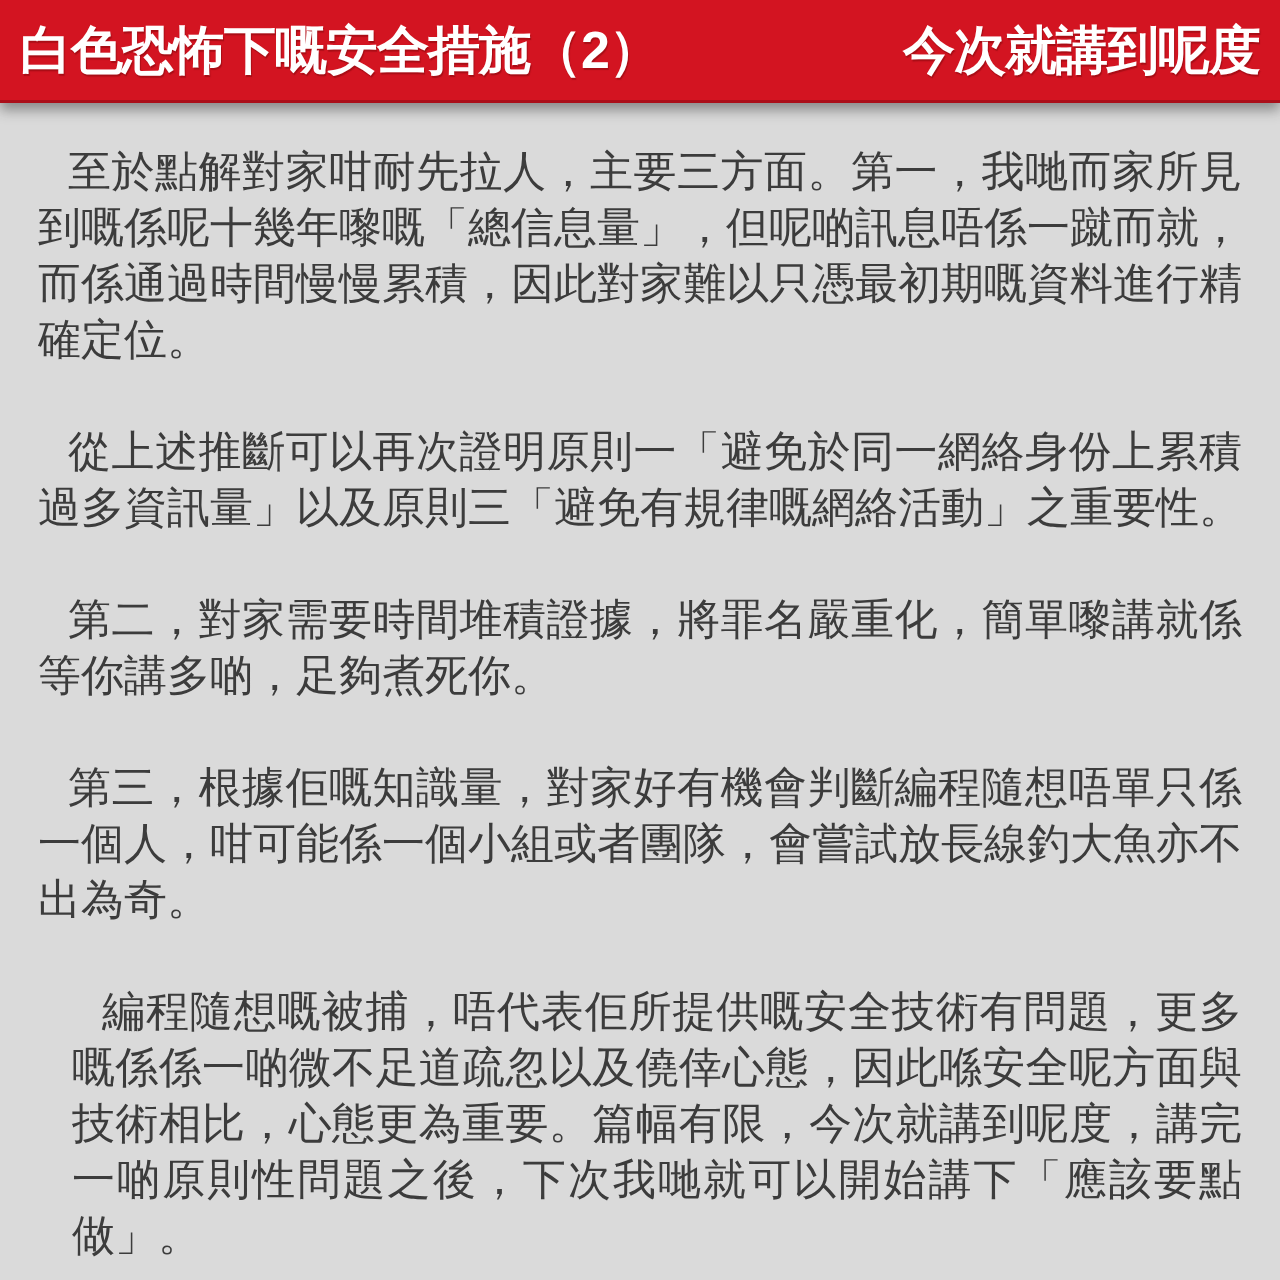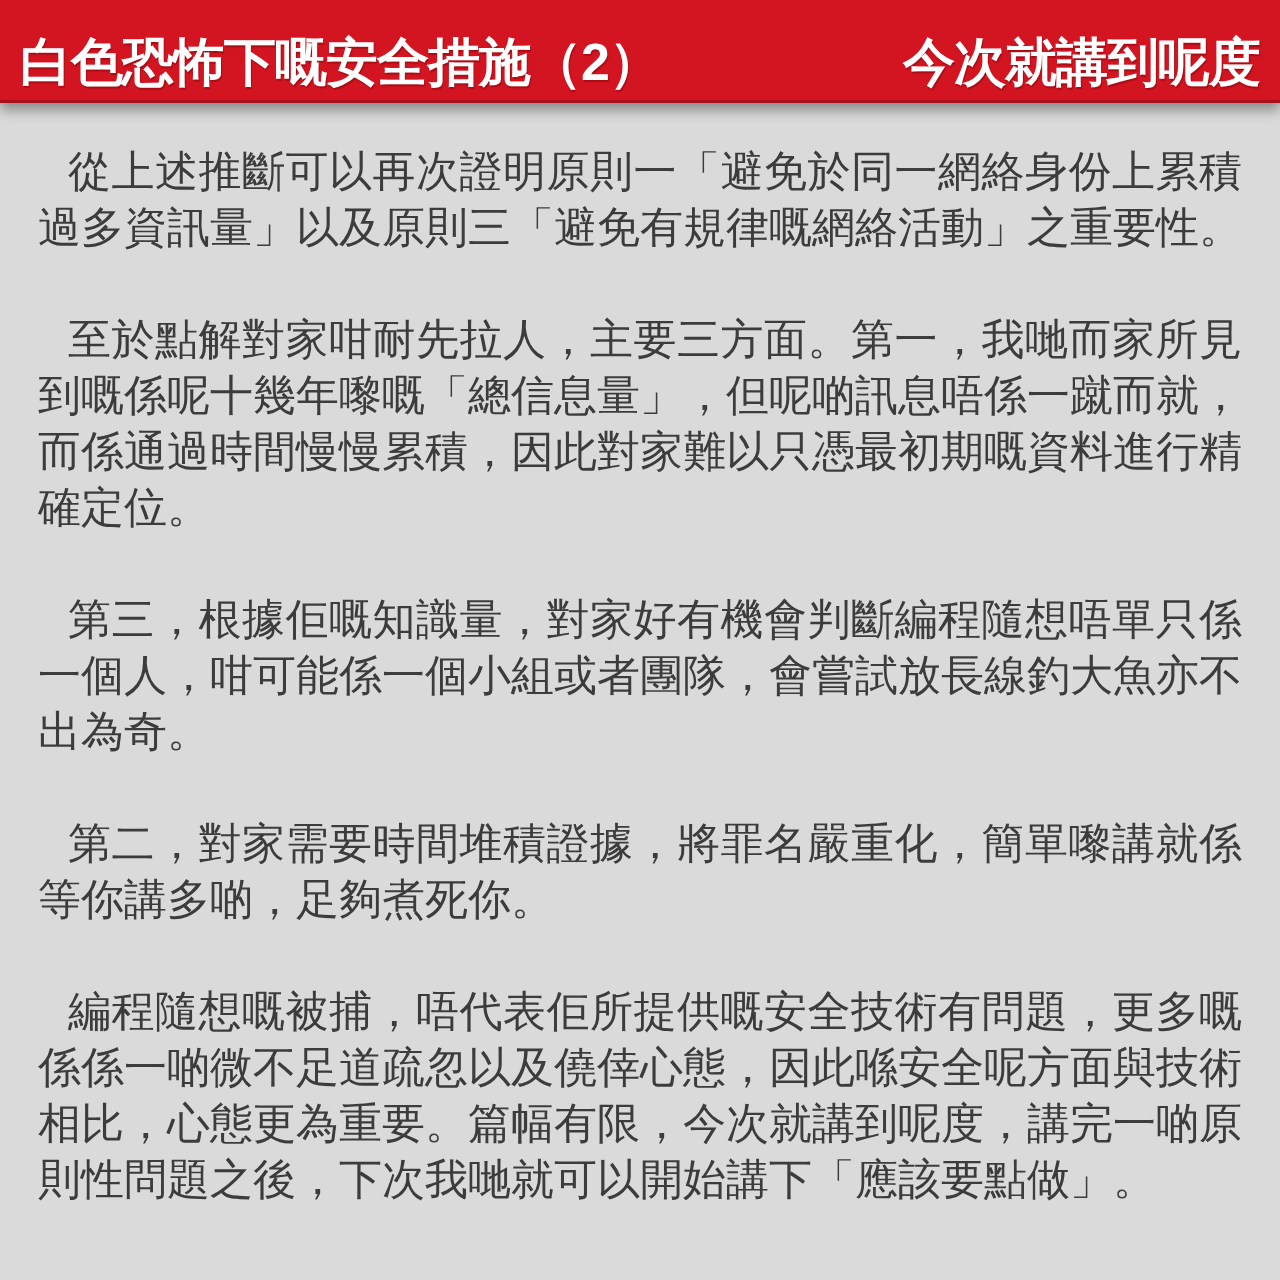--- a/index.html
+++ b/index.html
@@ -17,21 +17,21 @@
     font-family: "Liberation Sans", "DejaVu Sans", sans-serif;
   }
   .banner {
     position: relative;
     box-sizing: border-box;
     height: 103px;
     background: #d31421;
     border-bottom: 3px solid #ab0f1a;
     display: flex;
     justify-content: space-between;
-    align-items: flex-end;
+    align-items: center;
     padding: 12px 20px;
     box-shadow: 0 7px 12px rgba(40, 40, 40, 0.45);
     z-index: 2;
   }
   .banner-title {
     color: #ffffff;
     font-size: 52px;
     font-weight: 900;
     letter-spacing: -1px;
     white-space: nowrap;
@@ -47,33 +47,34 @@
     line-height: 56px;
     text-align: justify;
     z-index: 1;
   }
   .article p {
     margin: 0 0 56px 0;
     text-indent: 30px;
   }
   .article p:last-child {
     margin-bottom: 0;
+    margin-left: 34px;
   }
 </style>
 </head>
 <body>
 
 <div class="poster">
 
   <header class="banner">
     <span class="banner-title">白色恐怖下嘅安全措施（2）</span>
     <span class="banner-title">今次就講到呢度</span>
   </header>
 
   <main class="article">
+    <p>至於點解對家咁耐先拉人，主要三方面。第一，我哋而家所見到嘅係呢十幾年嚟嘅「總信息量」，但呢啲訊息唔係一蹴而就，而係通過時間慢慢累積，因此對家難以只憑最初期嘅資料進行精確定位。</p>
     <p>從上述推斷可以再次證明原則一「避免於同一網絡身份上累積過多資訊量」以及原則三「避免有規律嘅網絡活動」之重要性。</p>
-    <p>至於點解對家咁耐先拉人，主要三方面。第一，我哋而家所見到嘅係呢十幾年嚟嘅「總信息量」，但呢啲訊息唔係一蹴而就，而係通過時間慢慢累積，因此對家難以只憑最初期嘅資料進行精確定位。</p>
+    <p>第二，對家需要時間堆積證據，將罪名嚴重化，簡單嚟講就係等你講多啲，足夠煮死你。</p>
     <p>第三，根據佢嘅知識量，對家好有機會判斷編程隨想唔單只係一個人，咁可能係一個小組或者團隊，會嘗試放長線釣大魚亦不出為奇。</p>
-    <p>第二，對家需要時間堆積證據，將罪名嚴重化，簡單嚟講就係等你講多啲，足夠煮死你。</p>
     <p>編程隨想嘅被捕，唔代表佢所提供嘅安全技術有問題，更多嘅係係一啲微不足道疏忽以及僥倖心態，因此喺安全呢方面與技術相比，心態更為重要。篇幅有限，今次就講到呢度，講完一啲原則性問題之後，下次我哋就可以開始講下「應該要點做」。</p>
   </main>
 
 </div>
 
 </body></html>

